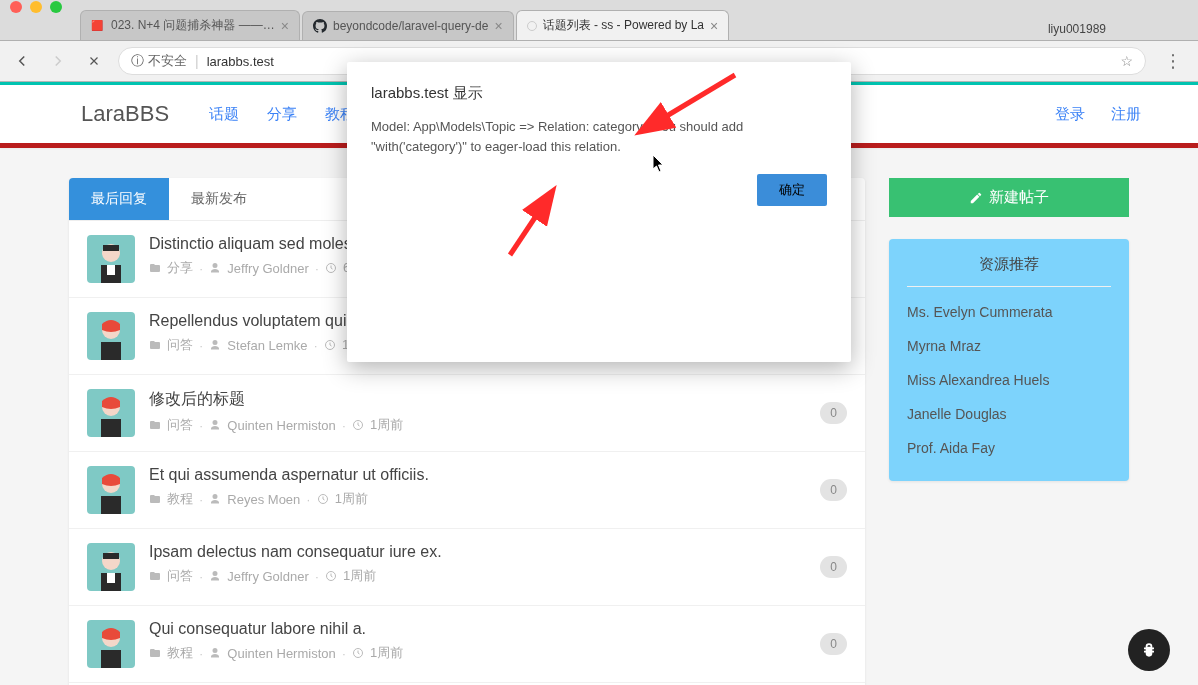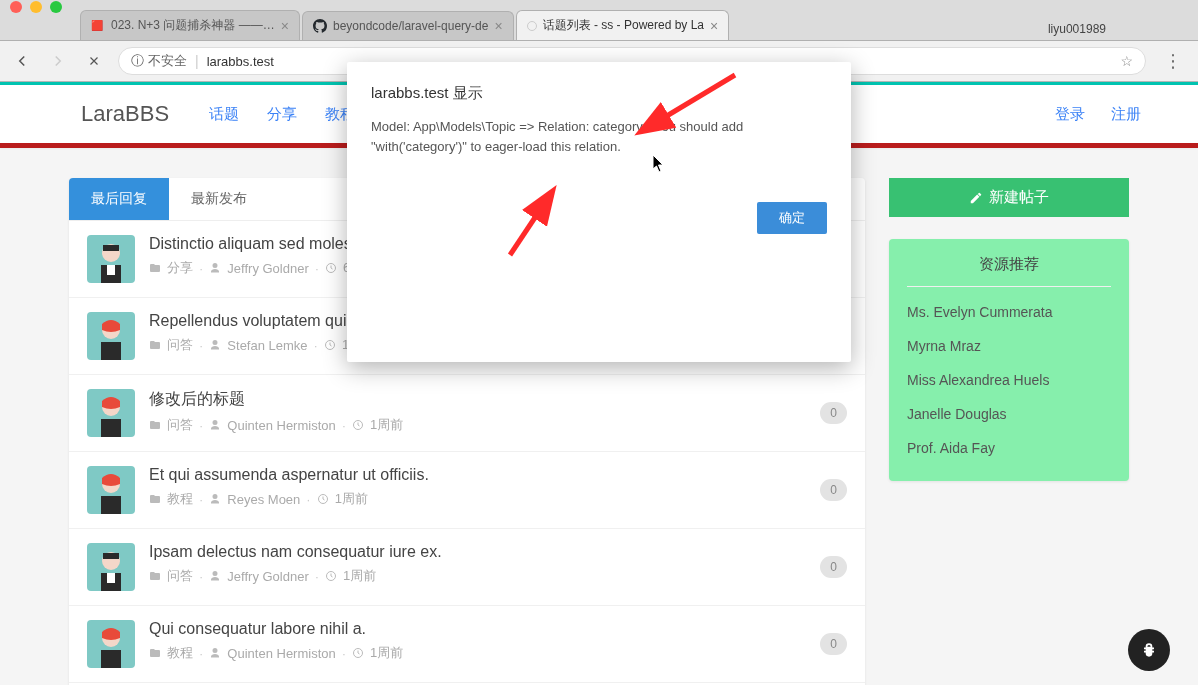--- a/index.html
+++ b/index.html
@@ -52,32 +52,32 @@
     .avatar { width: 48px; height: 48px; border-radius: 4px; flex-shrink: 0; display: flex; align-items: center; justify-content: center; overflow: hidden; }
     .avatar svg { width: 100%; height: 100%; }
     .topic-body { flex: 1; min-width: 0; }
     .topic-title { font-size: 16px; color: #444; margin-bottom: 6px; overflow: hidden; text-overflow: ellipsis; white-space: nowrap; }
     .topic-meta { display: flex; align-items: center; gap: 6px; font-size: 13px; color: #aaa; }
     .topic-meta .sep { color: #ccc; }
     .meta-icon { width: 12px; height: 12px; fill: #bbb; display: inline-block; vertical-align: -1px; }
     .reply-badge { background: #e3e3e3; color: #888; font-size: 12px; padding: 4px 10px; border-radius: 12px; flex-shrink: 0; align-self: center; }
     
     .btn-new { background: #38c172; color: #fff; text-align: center; padding: 10px; border-radius: 0; cursor: pointer; font-size: 15px; display: flex; align-items: center; justify-content: center; gap: 6px; }
-    .side-panel { background: #86efac; border-radius: 4px; box-shadow: 0 1px 3px rgba(0,0,0,0.08); margin-top: 22px; padding: 16px 18px; }
+    .side-panel { background: #7dd3fc; border-radius: 4px; box-shadow: 0 1px 3px rgba(0,0,0,0.08); margin-top: 22px; padding: 16px 18px; }
     .side-panel h3 { font-size: 15px; font-weight: 400; color: #444; text-align: center; padding-bottom: 12px; border-bottom: 1px solid #f0f0f0; margin-bottom: 8px; }
     .res-item { padding: 9px 0; color: #555; font-size: 14px; cursor: pointer; }
     
     
     .dialog-overlay { position: fixed; top: 0; left: 0; right: 0; bottom: 0; display: flex; justify-content: center; z-index: 1000; pointer-events: none; }
     .dialog { background: #fff; width: 504px; margin-top: 62px; padding: 22px 24px; box-shadow: 0 6px 24px rgba(0,0,0,0.3); border-radius: 2px; pointer-events: auto; max-height: 300px; }
     .dialog-title { font-size: 15px; color: #333; margin-bottom: 14px; }
     .dialog-body { font-size: 13px; color: #555; line-height: 1.5; }
     .dialog-body p { margin-bottom: 8px; }
     .dialog-footer { text-align: right; margin-top: 18px; }
-    .dialog-btn { background: #3b8dd9; color: #ffffff; padding: 7px 22px; font-size: 13px; border: none; border-radius: 2px; cursor: pointer; margin-top: 28px; }
+    .dialog-btn { background: #3b8dd9; color: #000000; padding: 7px 22px; font-size: 13px; border: none; border-radius: 2px; cursor: pointer; }
     
     
     .arrow { position: fixed; z-index: 1100; pointer-events: none; }
     .arrow svg { overflow: visible; }
     
     .cursor-ptr { position: fixed; z-index: 1200; pointer-events: none; }
     
     .float-btn { position: fixed; right: 28px; bottom: 14px; width: 42px; height: 42px; background: #222; border-radius: 50%; display: flex; align-items: center; justify-content: center; color: #fff; cursor: pointer; z-index: 500; }
   </style>
 </head>
@@ -85,21 +85,21 @@
 
 <div class="browser-chrome">
   <div class="window-controls">
     <div class="wc red"></div>
     <div class="wc yellow"></div>
     <div class="wc green"></div>
   </div>
   <div class="tab-bar">
     <div class="browser-tab">
       <span class="tab-favicon">🟥</span>
-      <span class="tab-title">023. N+3 问题捕杀神器 ——be</span>
+      <span class="tab-title">023. N+4 问题捕杀神器 ——be</span>
       <span class="tab-close">×</span>
     </div>
     <div class="browser-tab">
       <span class="tab-favicon">
         <svg viewBox="0 0 16 16" width="14" height="14">
             <path fill="#24292e" d="M8 0C3.58 0 0 3.58 0 8c0 3.54 2.29 6.53 5.47 7.59.4.07.55-.17.55-.38 0-.19-.01-.82-.01-1.49-2.01.37-2.53-.49-2.69-.94-.09-.23-.48-.94-.82-1.13-.28-.15-.68-.52-.01-.53.63-.01 1.08.58 1.23.82.72 1.21 1.87.87 2.33.66.07-.52.28-.87.51-1.07-1.78-.2-3.64-.89-3.64-3.95 0-.87.31-1.59.82-2.15-.08-.2-.36-1.02.08-2.12 0 0 .67-.21 2.2.82.64-.18 1.32-.27 2-.27.68 0 1.36.09 2 .27 1.53-1.04 2.2-.82 2.2-.82.44 1.1.16 1.92.08 2.12.51.56.82 1.27.82 2.15 0 3.07-1.87 3.75-3.65 3.95.29.25.54.73.54 1.48 0 1.07-.01 1.93-.01 2.2 0 .21.15.46.55.38A8.013 8.013 0 0016 8c0-4.42-3.58-8-8-8z"></path>
           </svg>
       </span>
       <span class="tab-title">beyondcode/laravel-query-de</span>
       <span class="tab-close">×</span>

